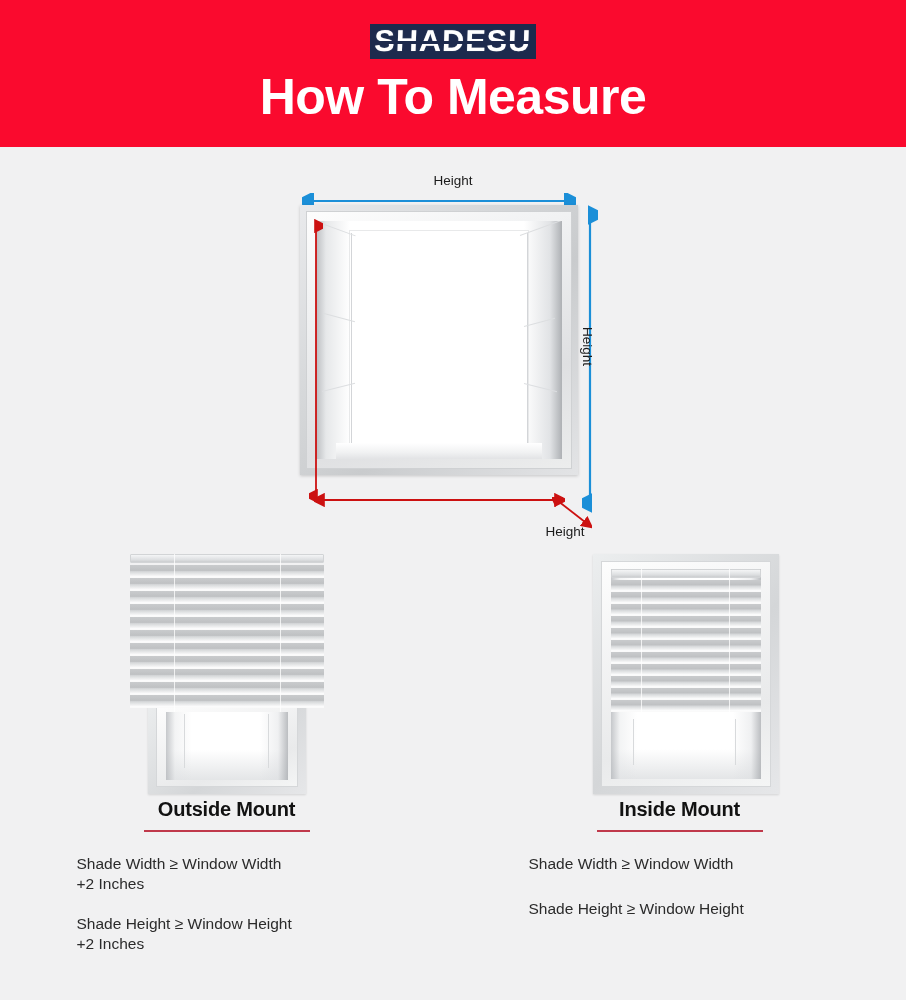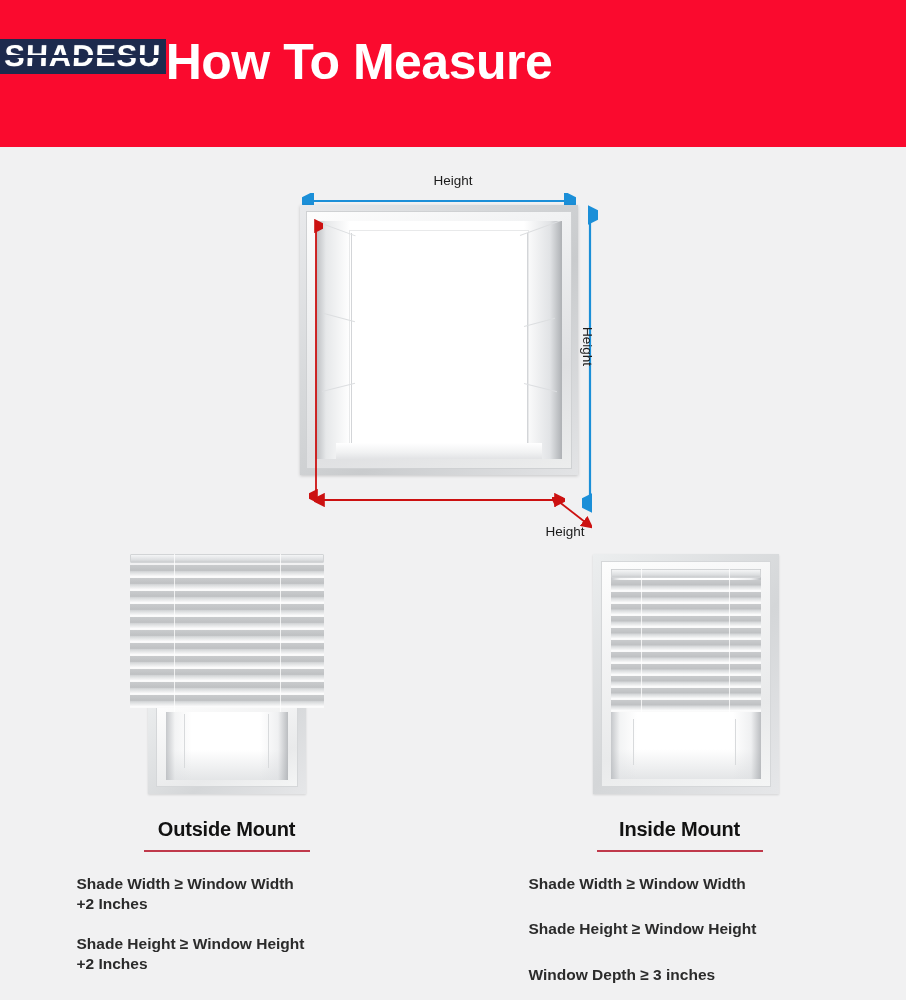--- a/index.html
+++ b/index.html
@@ -19,21 +19,21 @@
   .header {
     position: absolute;
     left: 0; top: 0;
     width: 906px;
     height: 147px;
     background: #fa0a2e;
     box-sizing: border-box;
   }
   .header-inner {
     display: flex;
-    flex-direction: row;
+    flex-direction: column;
     align-items: center;
     justify-content: flex-start;
     padding-top: 24px;
   }
   .logo-block {
     background: #1d2a4d;
     padding: 2px 6px 3px 6px;
     line-height: 1;
     display: inline-block;
     position: relative;
@@ -293,21 +293,21 @@
     box-sizing: border-box;
   }
   .blind-cords {
     position: absolute;
     top: 0; bottom: 0;
     width: 1px;
     background: rgba(255,255,255,0.75);
   }
 
   .mount-title {
-    margin-top: 22px;
+    margin-top: 2px;
     font-size: 20px;
     font-weight: bold;
     color: #121212;
     font-family: "Liberation Sans", sans-serif;
     letter-spacing: -0.2px;
   }
   .mount-rule {
     margin-top: 9px;
     width: 166px;
     height: 1.5px;
@@ -316,21 +316,20 @@
   .mount-lines {
     margin-top: 22px;
     width: 320px;
   }
   .mount-line {
     font-size: 15.5px;
     color: #2b2b2b;
     line-height: 1.33;
     margin-bottom: 19px;
     font-family: "Liberation Sans", sans-serif;
-    font-weight: bold;
   }
   .col-outside .mount-lines { padding-left: 20px; }
   .col-inside .mount-lines { padding-left: 18px; }
   .col-inside .mount-line { margin-bottom: 25px; }
 </style>
 </head>
 <body>
 
 <div class="header">
   <div class="header-inner">
@@ -501,17 +500,16 @@
         </div>
         <div class="blind-cords" style="left:30px;"></div>
         <div class="blind-cords" style="left:118px;"></div>
       </div>
     </div>
     <div class="mount-title">Inside Mount</div>
     <div class="mount-rule"></div>
     <div class="mount-lines">
       <div class="mount-line" style="white-space:pre-line;">Shade Width ≥ Window Width</div>
       <div class="mount-line" style="white-space:pre-line;">Shade Height ≥ Window Height</div>
-      <div class="mount-line" style="white-space:pre-line;">Window Depth ≥ 3 inches</div>
     </div>
   </div>
 
 </div>
 
 </body></html>

